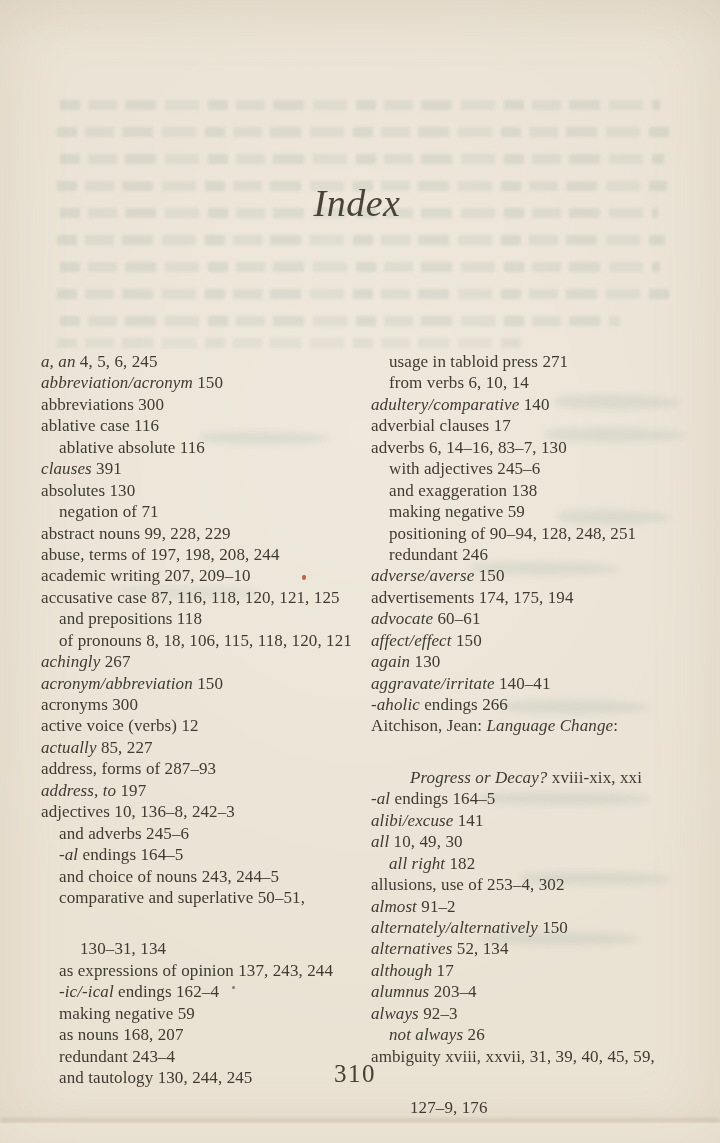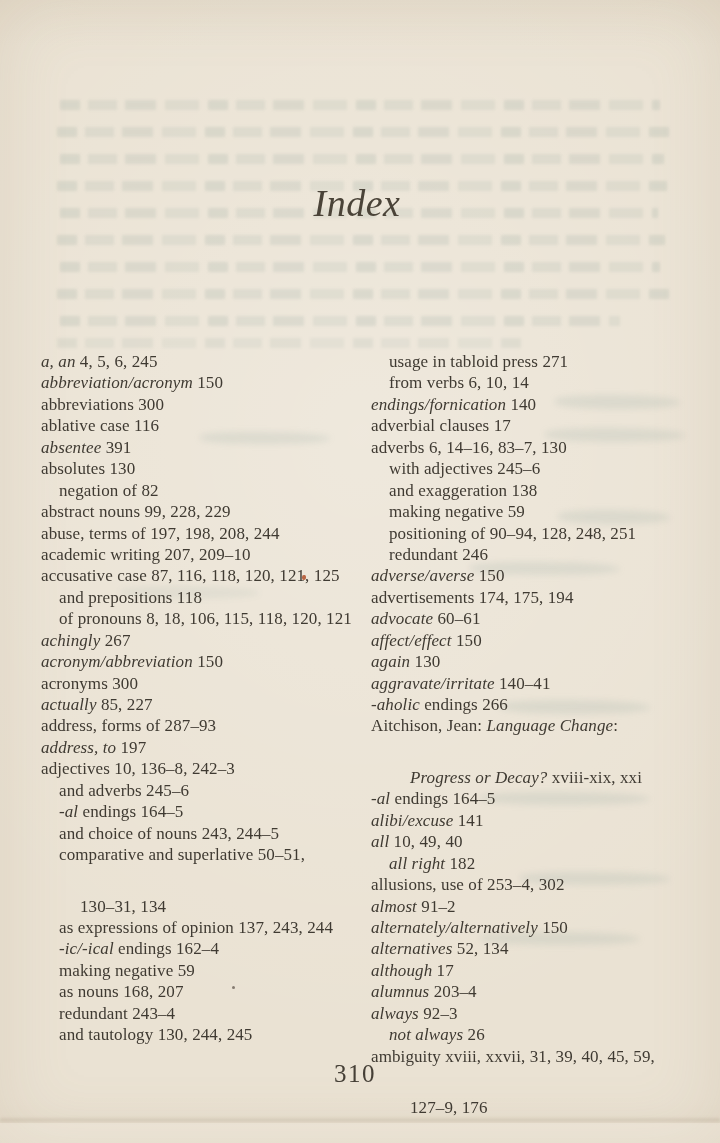--- a/index.html
+++ b/index.html
@@ -120,71 +120,73 @@
     <div class="ghost-patch" style="left:480px;top:932px;width:160px;height:13px;"></div>
   </div>
 
   <h1 class="title">Index</h1>
 
   <div class="col col-left" id="col-left">
       <div class="entry-line indent-0"><span class="it">a, an</span><span class="ro"> 4, 5, 6, 245</span></div>
       <div class="entry-line indent-0"><span class="it">abbreviation/acronym</span><span class="ro"> 150</span></div>
       <div class="entry-line indent-0"><span class="ro">abbreviations 300</span></div>
       <div class="entry-line indent-0"><span class="ro">ablative case 116</span></div>
-      <div class="entry-line indent-0"><span class="it">absentee</span><span class="ro"> 391</span></div>
+      <div class="entry-line indent-1"><span class="ro">ablative absolute 116</span></div>
+      <div class="entry-line indent-0"><span class="it">clauses</span><span class="ro"> 391</span></div>
       <div class="entry-line indent-0"><span class="ro">absolutes 130</span></div>
-      <div class="entry-line indent-1"><span class="ro">negation of 82</span></div>
+      <div class="entry-line indent-1"><span class="ro">negation of 71</span></div>
       <div class="entry-line indent-0"><span class="ro">abstract nouns 99, 228, 229</span></div>
       <div class="entry-line indent-0"><span class="ro">abuse, terms of 197, 198, 208, 244</span></div>
       <div class="entry-line indent-0"><span class="ro">academic writing 207, 209–10</span></div>
       <div class="entry-line indent-0"><span class="ro">accusative case 87, 116, 118, 120, 121, 125</span></div>
       <div class="entry-line indent-1"><span class="ro">and prepositions 118</span></div>
       <div class="entry-line indent-1"><span class="ro">of pronouns 8, 18, 106, 115, 118, 120, 121</span></div>
       <div class="entry-line indent-0"><span class="it">achingly</span><span class="ro"> 267</span></div>
       <div class="entry-line indent-0"><span class="it">acronym/abbreviation</span><span class="ro"> 150</span></div>
       <div class="entry-line indent-0"><span class="ro">acronyms 300</span></div>
+      <div class="entry-line indent-0"><span class="ro">active voice (verbs) 12</span></div>
       <div class="entry-line indent-0"><span class="it">actually</span><span class="ro"> 85, 227</span></div>
       <div class="entry-line indent-0"><span class="ro">address, forms of 287–93</span></div>
       <div class="entry-line indent-0"><span class="it">address, to</span><span class="ro"> 197</span></div>
       <div class="entry-line indent-0"><span class="ro">adjectives 10, 136–8, 242–3</span></div>
       <div class="entry-line indent-1"><span class="ro">and adverbs 245–6</span></div>
       <div class="entry-line indent-1"><span class="it">-al</span><span class="ro"> endings 164–5</span></div>
       <div class="entry-line indent-1"><span class="ro">and choice of nouns 243, 244–5</span></div>
       <div class="entry-line indent-1"><span class="ro">comparative and superlative 50–51,</span></div>
       <div class="entry-line indent-2"><span class="ro">130–31, 134</span></div>
       <div class="entry-line indent-1"><span class="ro">as expressions of opinion 137, 243, 244</span></div>
       <div class="entry-line indent-1"><span class="it">-ic/-ical</span><span class="ro"> endings 162–4</span></div>
       <div class="entry-line indent-1"><span class="ro">making negative 59</span></div>
       <div class="entry-line indent-1"><span class="ro">as nouns 168, 207</span></div>
       <div class="entry-line indent-1"><span class="ro">redundant 243–4</span></div>
       <div class="entry-line indent-1"><span class="ro">and tautology 130, 244, 245</span></div>
     </div>
   <div class="col col-right" id="col-right">
       <div class="entry-line indent-1"><span class="ro">usage in tabloid press 271</span></div>
       <div class="entry-line indent-1"><span class="ro">from verbs 6, 10, 14</span></div>
-      <div class="entry-line indent-0"><span class="it">endings/fornication</span><span class="ro"> 140</span></div>
+      <div class="entry-line indent-0"><span class="it">adultery/comparative</span><span class="ro"> 140</span></div>
       <div class="entry-line indent-0"><span class="ro">adverbial clauses 17</span></div>
       <div class="entry-line indent-0"><span class="ro">adverbs 6, 14–16, 83–7, 130</span></div>
       <div class="entry-line indent-1"><span class="ro">with adjectives 245–6</span></div>
       <div class="entry-line indent-1"><span class="ro">and exaggeration 138</span></div>
       <div class="entry-line indent-1"><span class="ro">making negative 59</span></div>
       <div class="entry-line indent-1"><span class="ro">positioning of 90–94, 128, 248, 251</span></div>
       <div class="entry-line indent-1"><span class="ro">redundant 246</span></div>
       <div class="entry-line indent-0"><span class="it">adverse/averse</span><span class="ro"> 150</span></div>
       <div class="entry-line indent-0"><span class="ro">advertisements 174, 175, 194</span></div>
       <div class="entry-line indent-0"><span class="it">advocate</span><span class="ro"> 60–61</span></div>
       <div class="entry-line indent-0"><span class="it">affect/effect</span><span class="ro"> 150</span></div>
       <div class="entry-line indent-0"><span class="it">again</span><span class="ro"> 130</span></div>
       <div class="entry-line indent-0"><span class="it">aggravate/irritate</span><span class="ro"> 140–41</span></div>
       <div class="entry-line indent-0"><span class="it">-aholic</span><span class="ro"> endings 266</span></div>
       <div class="entry-line indent-0"><span class="ro">Aitchison, Jean: </span><span class="it">Language Change</span><span class="ro">:</span></div>
       <div class="entry-line indent-2"><span class="it">Progress or Decay?</span><span class="ro"> xviii-xix, xxi</span></div>
       <div class="entry-line indent-0"><span class="it">-al</span><span class="ro"> endings 164–5</span></div>
       <div class="entry-line indent-0"><span class="it">alibi/excuse</span><span class="ro"> 141</span></div>
-      <div class="entry-line indent-0"><span class="it">all</span><span class="ro"> 10, 49, 40</span></div>
+      <div class="entry-line indent-0"><span class="it">all</span><span class="ro"> 10, 49, 30</span></div>
       <div class="entry-line indent-1"><span class="it">all right</span><span class="ro"> 182</span></div>
       <div class="entry-line indent-0"><span class="ro">allusions, use of 253–4, 302</span></div>
       <div class="entry-line indent-0"><span class="it">almost</span><span class="ro"> 91–2</span></div>
       <div class="entry-line indent-0"><span class="it">alternately/alternatively</span><span class="ro"> 150</span></div>
       <div class="entry-line indent-0"><span class="it">alternatives</span><span class="ro"> 52, 134</span></div>
       <div class="entry-line indent-0"><span class="it">although</span><span class="ro"> 17</span></div>
       <div class="entry-line indent-0"><span class="it">alumnus</span><span class="ro"> 203–4</span></div>
       <div class="entry-line indent-0"><span class="it">always</span><span class="ro"> 92–3</span></div>
       <div class="entry-line indent-1"><span class="it">not always</span><span class="ro"> 26</span></div>
       <div class="entry-line indent-0"><span class="ro">ambiguity xviii, xxvii, 31, 39, 40, 45, 59,</span></div>

